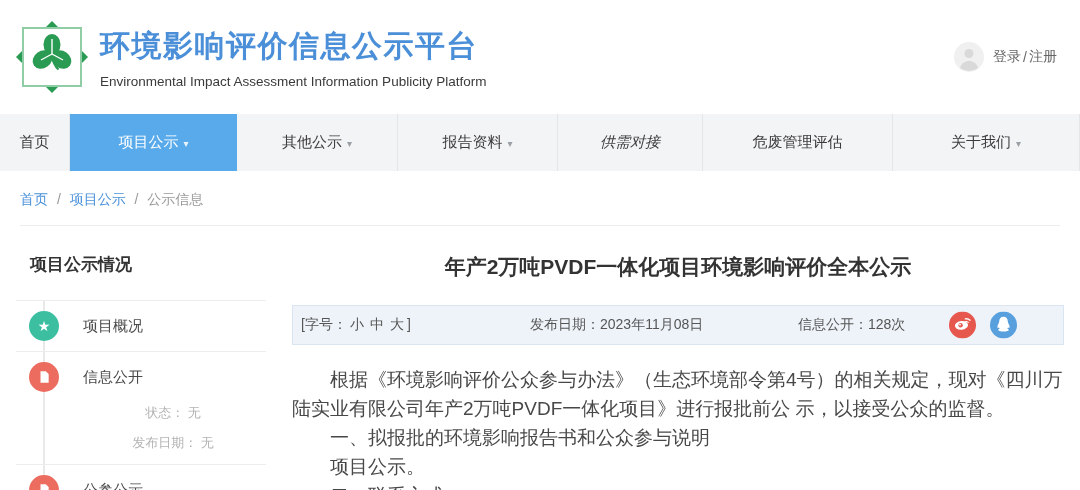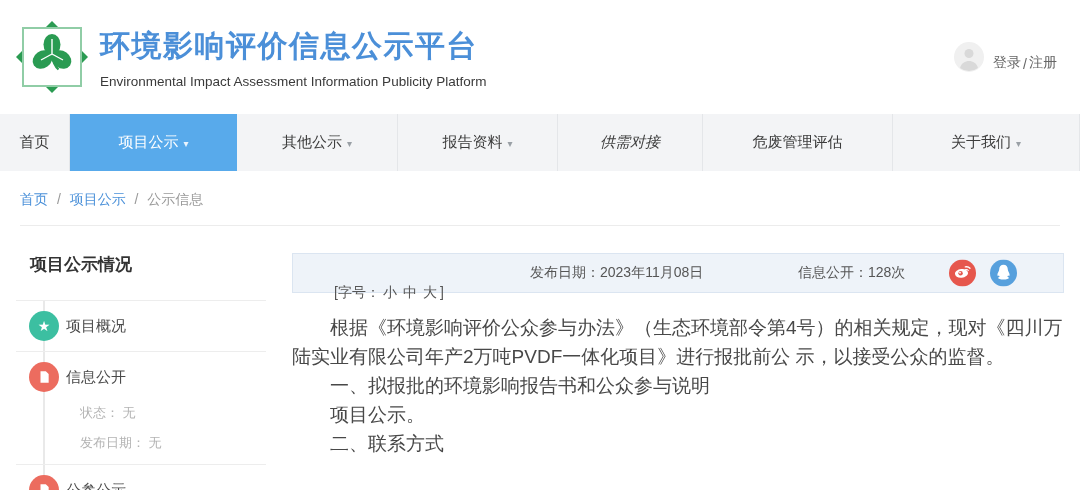--- a/index.html
+++ b/index.html
@@ -10,21 +10,21 @@
     font-family:"Liberation Sans","DejaVu Sans",sans-serif;
   }
 
   
   .site-header { height:114px; display:flex; align-items:center; padding:0 23px 0 14px; }
   .logo { flex:none; cursor:pointer; }
   .logo svg { display:block; }
   .title-block { margin-left:10px; }
   .site-title { margin:0; font-size:30px; font-weight:bold; color:#4b8fd8; letter-spacing:1.5px; }
   .site-subtitle { margin-top:7px; font-size:13.5px; color:#3a3a3a; }
-  .login-area { margin-left:auto; display:flex; align-items:flex-end; font-size:14px; color:#666; }
+  .login-area { margin-left:auto; display:flex; align-items:center; font-size:14px; color:#666; }
   .avatar { width:30px; height:30px; margin-right:9px; }
   .login-area a { color:#666; text-decoration:none; cursor:pointer; }
   .login-sep { margin:0 2px; }
 
   
   .main-nav { height:57px; background:#f3f4f6; display:flex; }
   .nav-item {
     display:flex; align-items:center; justify-content:center;
     font-size:15px; color:#3c3c3c; cursor:pointer;
     border-right:1px solid #e4e6e9; height:57px;
@@ -52,30 +52,30 @@
   .timeline::before { content:""; position:absolute; left:27px; top:0; bottom:-80px;
     width:2px; background:#e9e9e9; }
   .t-item { border-bottom:1px solid #ededed; padding:10px 0; position:relative; cursor:pointer; }
   .t-item.last { border-bottom:none; }
   .t-row { display:flex; align-items:center; }
   .t-icon { position:relative; z-index:1; flex:none; width:30px; height:30px; margin-left:13px;
     border-radius:50%; display:flex; align-items:center; justify-content:center; color:#fff; }
   .t-icon.green { background:#3cbfa1; }
   .t-icon.red   { background:#ec6c5f; }
   .t-icon .star-glyph { font-size:14px; line-height:1; }
-  .t-label { font-size:15px; color:#4a4a4a; margin-left:7px; }
-  .t-meta { font-size:13px; color:#b3b3b3; margin:12px 0 2px 64px; }
+  .t-label { font-size:15px; color:#4a4a4a; margin-left:24px; }
+  .t-meta { font-size:13px; color:#b3b3b3; margin:12px 0 2px 64px;text-align:center; }
 
   
   .article { flex:1; margin-left:26px; }
   .article-title { margin:0 0 24px; font-size:21px; font-weight:bold; color:#333; text-align:center; }
   .info-bar { position:relative; height:40px; width:100%;
     background:#eef3f9; border:1px solid #dbe5f1; font-size:14px; color:#555; }
   .info-bar > span { position:absolute; top:50%; transform:translateY(-50%); white-space:nowrap; }
-  .fs-group   { left:41px;margin-top:20px; }
+  .fs-group   { left:8px; }
   .fs-group a { color:#555; text-decoration:none; cursor:pointer; margin:0 3px; }
   .pub-date   { left:237px; }
   .views      { left:505px; }
   .share      { width:27px; height:27px; cursor:pointer; }
   .share.weibo{ left:656px; }
   .share.qq   { left:697px; }
 
   .article p { margin:0; font-size:19px; color:#484848; line-height:29px; text-indent:2em; }
   .article p.first { margin-top:20px; }
 </style>
@@ -189,20 +189,21 @@
             </span>
             <span class="t-label">公参公示</span>
           </div>
 
         </div>
 
       </div>
     </aside>
 
     <main class="article">
+      <h2 class="article-title">年产2万吨PVDF一体化项目环境影响评价全本公示</h2>
 
       <div class="info-bar">
         <span class="fs-group">
           <span>[字号：</span><a>小</a><a>中</a><a>大</a><span>]</span>
         </span>
         <span class="pub-date">发布日期：2023年11月08日</span>
         <span class="views">信息公开：128次</span>
         <span class="share weibo">
           <svg width="27" height="27" viewBox="0 0 27 27">
             <circle cx="13.5" cy="13.5" r="13.5" fill="#e6574d"></circle>

